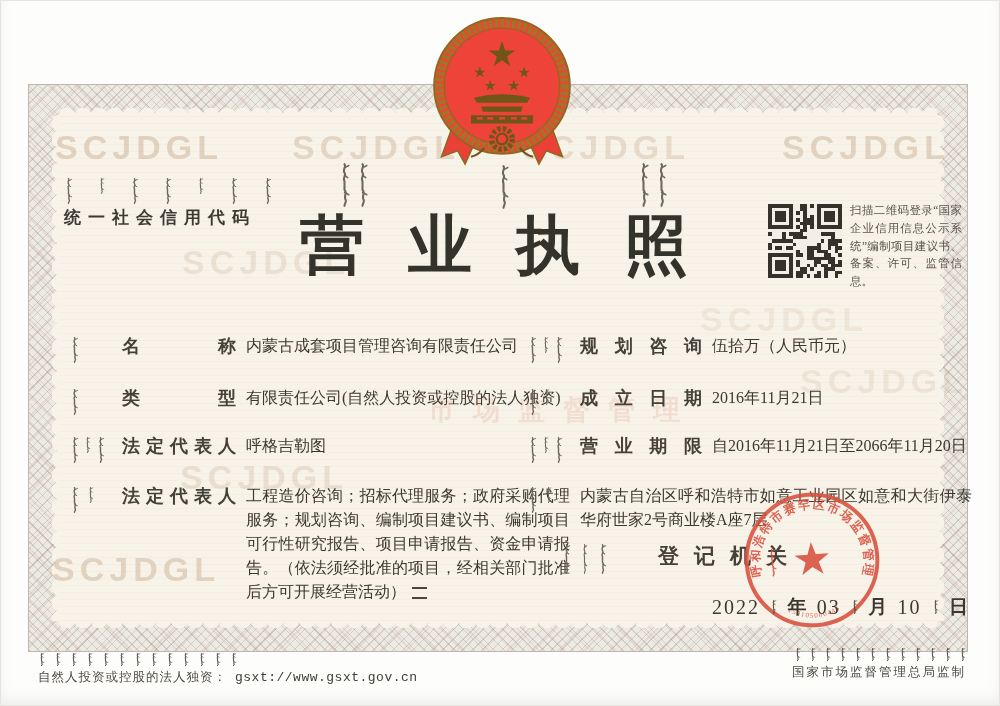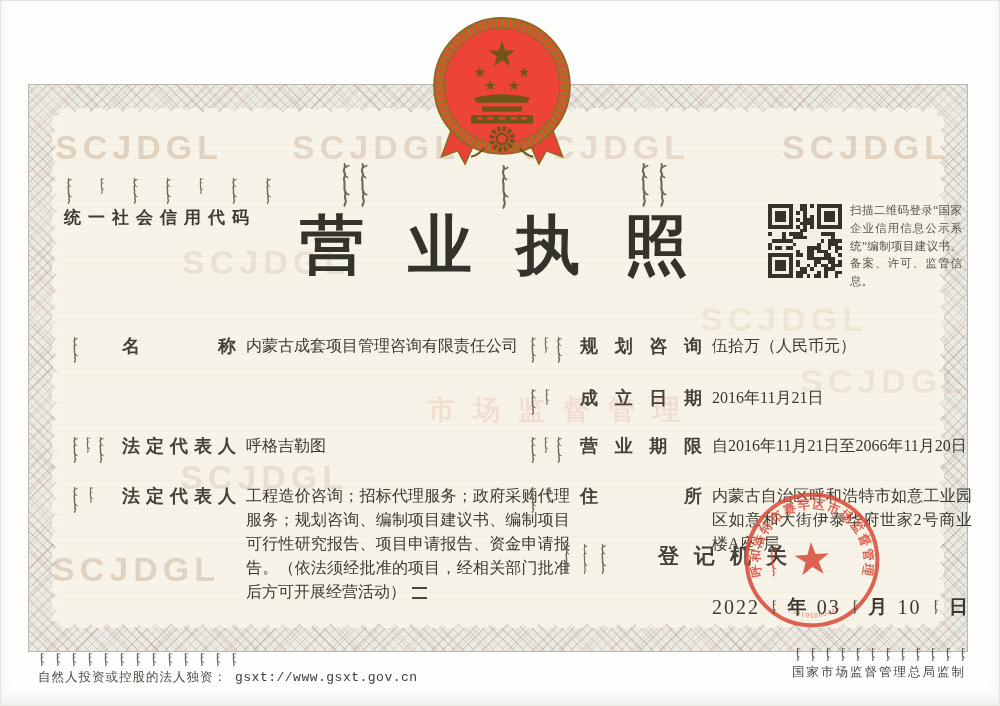--- a/index.html
+++ b/index.html
@@ -634,20 +634,29 @@
 
   <div class="row rowL" style="top:334px">
     <span class="mgs">
         <svg class="mg  " viewBox="0 0 12 36" preserveAspectRatio="none">
           <use href="#mgsym"></use>
         </svg>
       </span>
     <span class="lab">名称</span>
     <span class="val">内蒙古成套项目管理咨询有限责任公司</span>
   </div>
+  <div class="row rowL" style="top:386px">
+    <span class="mgs">
+        <svg class="mg  " viewBox="0 0 12 36" preserveAspectRatio="none">
+          <use href="#mgsym"></use>
+        </svg>
+      </span>
+    <span class="lab">类型</span>
+    <span class="val">有限责任公司(自然人投资或控股的法人独资)</span>
+  </div>
   <div class="row rowL" style="top:434px">
     <span class="mgs" style="gap:5px">
         <svg class="mg  " viewBox="0 0 12 36" preserveAspectRatio="none">
           <use href="#mgsym"></use>
         </svg>
         <svg class="mg  s" viewBox="0 0 12 36" preserveAspectRatio="none">
           <use href="#mgsym"></use>
         </svg>
         <svg class="mg  " viewBox="0 0 12 36" preserveAspectRatio="none">
           <use href="#mgsym"></use>
@@ -713,21 +722,20 @@
   </div>
   <div class="row rowR" style="top:484px">
     <span class="mgs" style="gap:8px">
         <svg class="mg  " viewBox="0 0 12 36" preserveAspectRatio="none">
           <use href="#mgsym"></use>
         </svg>
         <svg class="mg  s" viewBox="0 0 12 36" preserveAspectRatio="none">
           <use href="#mgsym"></use>
         </svg>
       </span>
-    <span class="lab">住所</span>
     <span class="val">内蒙古自治区呼和浩特市如意工业园区如意和大街伊泰华府世家2号商业楼A座7层</span>
   </div>
 
   <div class="authority">
     <span class="mgs mgrow">
         <svg class="mg t " viewBox="0 0 12 36" preserveAspectRatio="none">
           <use href="#mgsym"></use>
         </svg>
         <svg class="mg t s" viewBox="0 0 12 36" preserveAspectRatio="none">
           <use href="#mgsym"></use>

